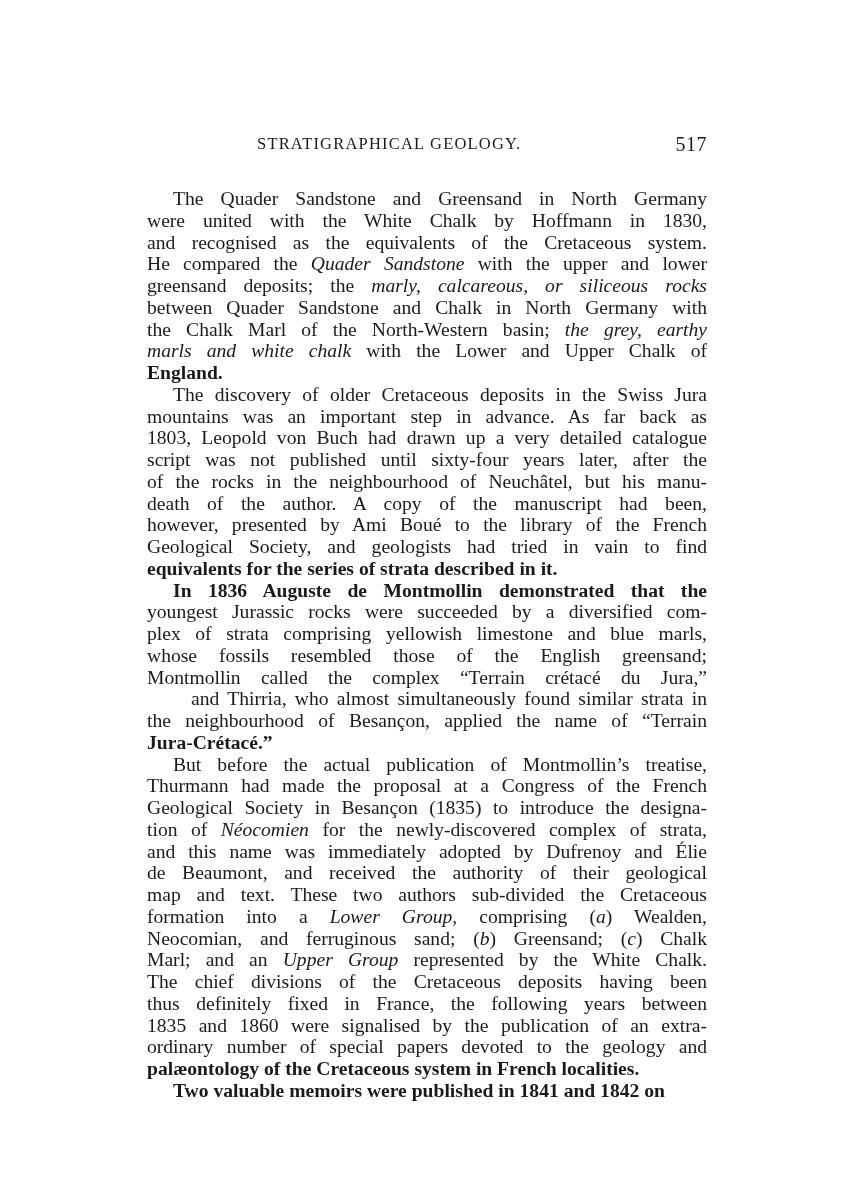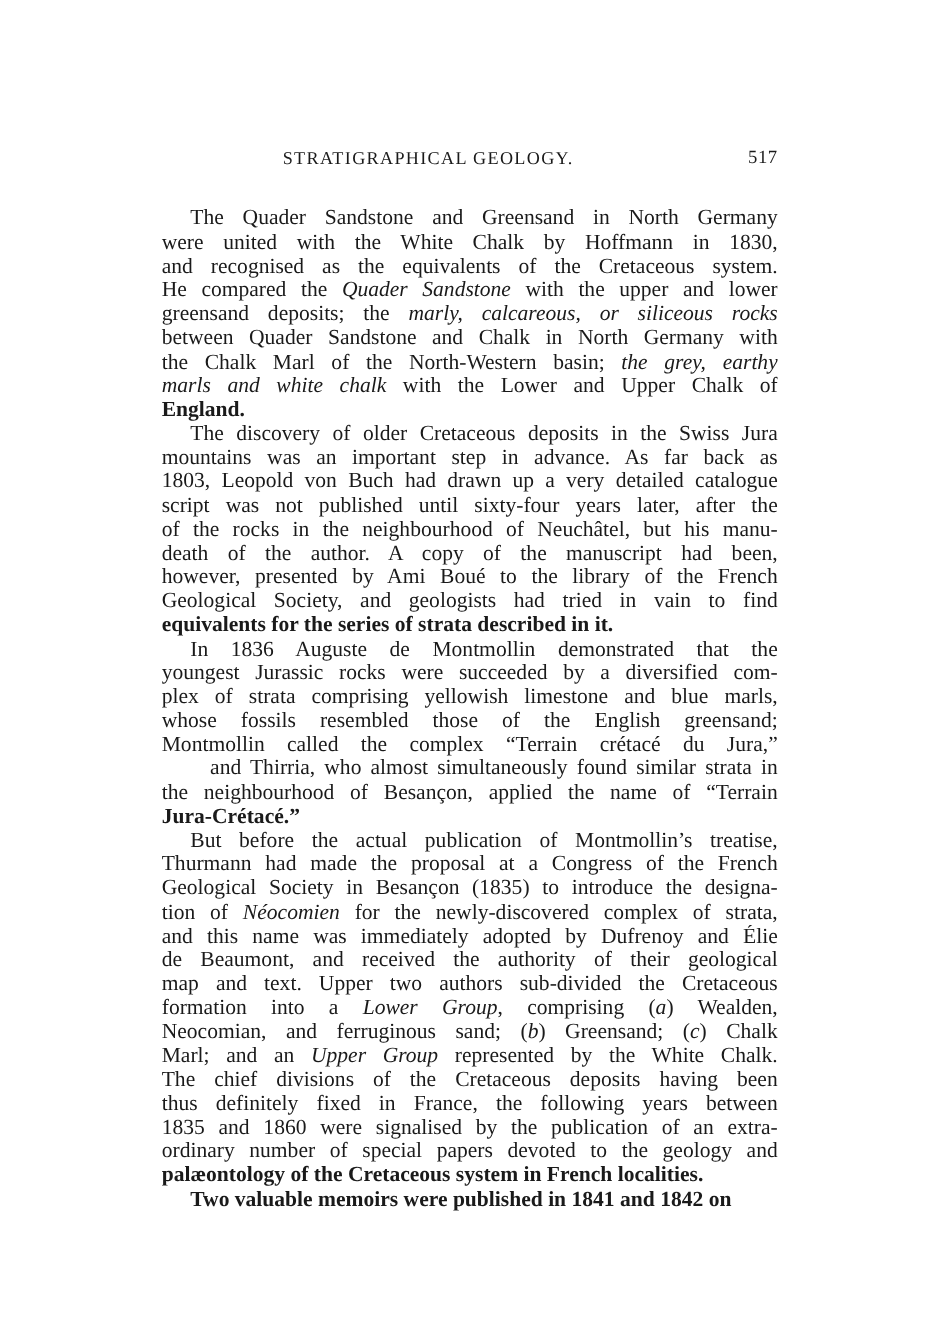--- a/index.html
+++ b/index.html
@@ -33,21 +33,21 @@
       left: 110px;
       top: 0;
       font-size: 16.5px;
       letter-spacing: 1.2px;
       text-transform: uppercase;
     }
     .page-number {
       position: absolute;
       right: 0;
       top: -1px;
-      font-size: 17px;
+      font-size: 20px;
       letter-spacing: 0.5px;
       margin-left: 12px;
     }
     .body-text {
       position: absolute;
       top: 188px;
       left: 0;
       width: 560px;
     }
     .line {
@@ -97,37 +97,37 @@
         <div class="line" style="white-space: normal; overflow: hidden; font-family: Liberation Serif, serif;">mountains was an important step in advance.  As far back as</div>
         <div class="line" style="white-space: normal; overflow: hidden;">1803, Leopold von Buch had drawn up a very detailed catalogue</div>
         <div class="line" style="white-space: normal; overflow: hidden;">script was not published until sixty-four years later, after the</div>
         <div class="line" style="white-space: normal; overflow: hidden;">of the rocks in the neighbourhood of Neuchâtel, but his manu-</div>
         <div class="line" style="white-space: normal; overflow: hidden;">death of the author.  A copy of the manuscript had been,</div>
         <div class="line" style="white-space: normal; overflow: hidden;">however, presented by Ami Boué to the library of the French</div>
         <div class="line" style="white-space: normal; overflow: hidden;">Geological Society, and geologists had tried in vain to find</div>
         <div class="line last" style="white-space: normal; overflow: hidden;">equivalents for the series of strata described in it.</div>
       </div>
       <div>
-        <div class="line indent" style="white-space: normal; overflow: hidden;">In 1836 Auguste de Montmollin demonstrated that the</div>
+        <div class="line indent" style="white-space: normal; overflow: hidden; font-weight: bold;">In 1836 Auguste de Montmollin demonstrated that the</div>
         <div class="line" style="white-space: normal; overflow: hidden;">youngest Jurassic rocks were succeeded by a diversified com-</div>
         <div class="line" style="white-space: normal; overflow: hidden;">plex of strata comprising yellowish limestone and blue marls,</div>
         <div class="line" style="white-space: normal; overflow: hidden;">whose fossils resembled those of the English greensand;</div>
         <div class="line" style="white-space: normal; overflow: hidden;">Montmollin called the complex “Terrain crétacé du Jura,”</div>
         <div class="line" style="white-space: normal; overflow: hidden; margin-left: 44px;">and Thirria, who almost simultaneously found similar strata in</div>
         <div class="line" style="white-space: normal; overflow: hidden;">the neighbourhood of Besançon, applied the name of “Terrain</div>
         <div class="line last" style="white-space: normal; overflow: hidden;">Jura-Crétacé.”</div>
       </div>
       <div>
         <div class="line indent" style="white-space: normal; overflow: hidden;">But before the actual publication of Montmollin’s treatise,</div>
         <div class="line" style="white-space: normal; overflow: hidden;">Thurmann had made the proposal at a Congress of the French</div>
         <div class="line" style="white-space: normal; overflow: hidden;">Geological Society in Besançon (1835) to introduce the designa-</div>
         <div class="line" style="white-space: normal; overflow: hidden;">tion of <em>Néocomien</em> for the newly-discovered complex of strata,</div>
         <div class="line" style="white-space: normal; overflow: hidden;">and this name was immediately adopted by Dufrenoy and Élie</div>
         <div class="line" style="white-space: normal; overflow: hidden;">de Beaumont, and received the authority of their geological</div>
-        <div class="line" style="white-space: normal; overflow: hidden;">map and text.  Upper two authors sub-divided the Cretaceous</div>
+        <div class="line" style="white-space: normal; overflow: hidden;">map and text.  These two authors sub-divided the Cretaceous</div>
         <div class="line" style="white-space: normal; overflow: hidden;">formation into a <em>Lower Group</em>, comprising (<em>a</em>) Wealden,</div>
         <div class="line" style="white-space: normal; overflow: hidden;">Neocomian, and ferruginous sand; (<em>b</em>) Greensand; (<em>c</em>) Chalk</div>
         <div class="line" style="white-space: normal; overflow: hidden;">Marl; and an <em>Upper Group</em> represented by the White Chalk.</div>
         <div class="line" style="white-space: normal; overflow: hidden;">The chief divisions of the Cretaceous deposits having been</div>
         <div class="line" style="white-space: normal; overflow: hidden;">thus definitely fixed in France, the following years between</div>
         <div class="line" style="white-space: normal; overflow: hidden;">1835 and 1860 were signalised by the publication of an extra-</div>
         <div class="line" style="white-space: normal; overflow: hidden;">ordinary number of special papers devoted to the geology and</div>
         <div class="line last" style="white-space: normal; overflow: hidden;">palæontology of the Cretaceous system in French localities.</div>
       </div>
       <div>

